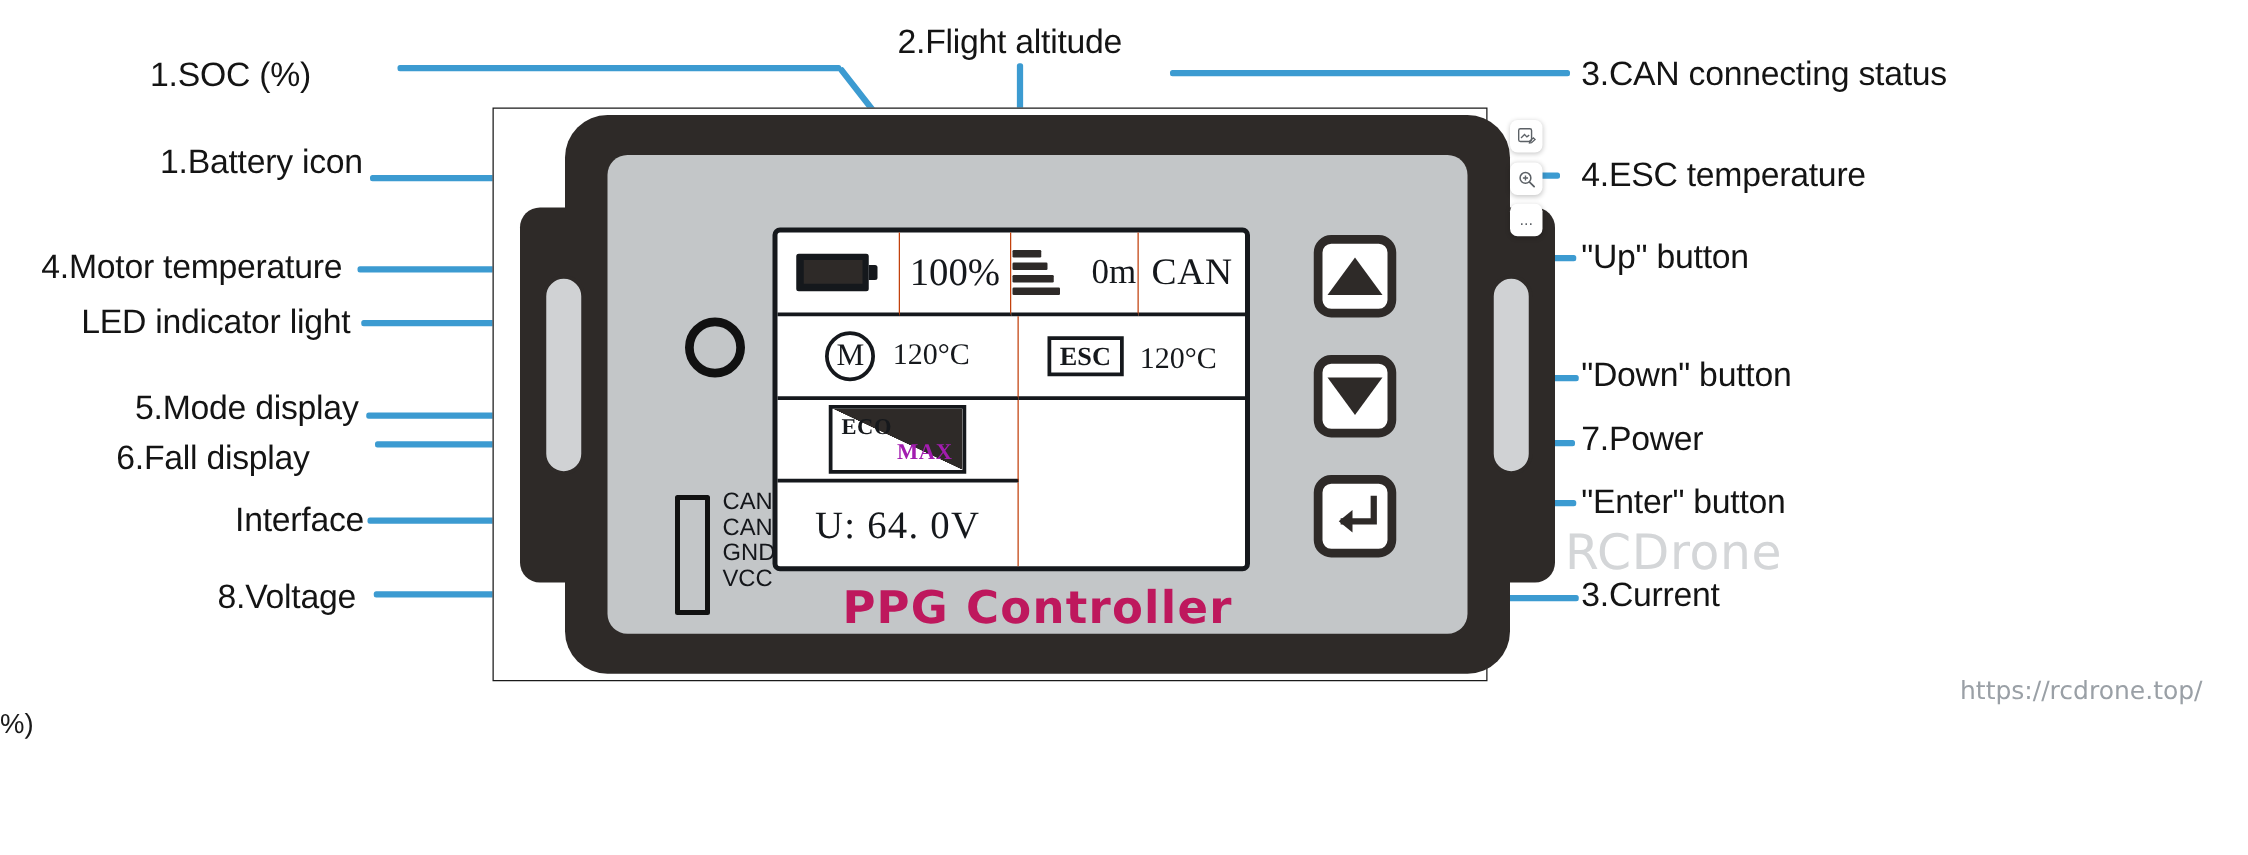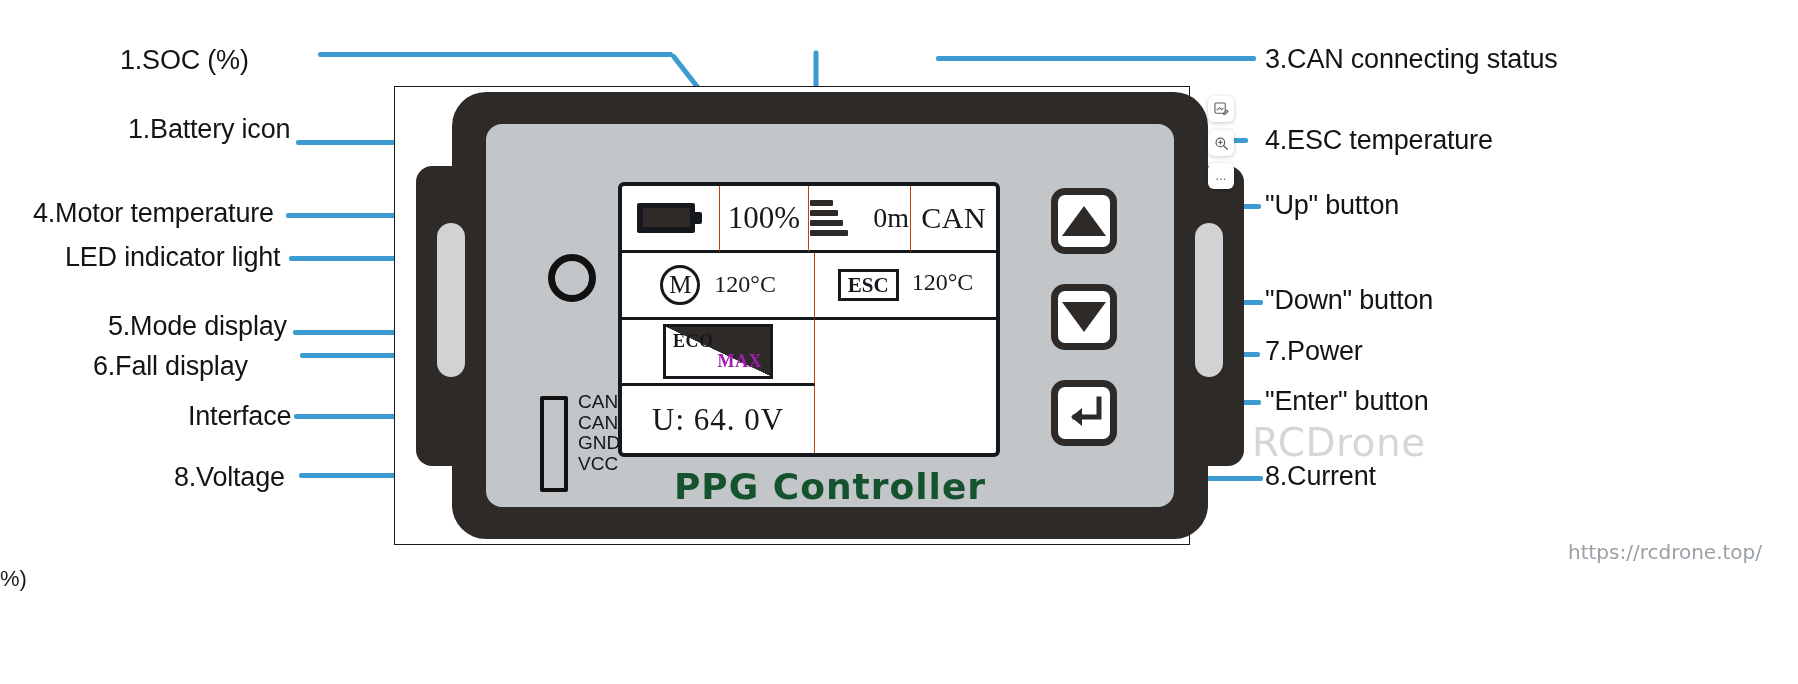--- a/index.html
+++ b/index.html
@@ -133,21 +133,21 @@
     width:40px;height:40px;border-radius:50%;border:3px solid #15181c;
     display:flex;align-items:center;justify-content:center;
     font-size:25px;font-family:"Liberation Serif", serif;box-sizing:border-box;
   }
   .temp-val{font-size:24px;font-family:"Liberation Serif", serif;}
 
   .escbox{
     border:3px solid #15181c;padding:1px 7px;font-size:21px;
     font-family:"Liberation Serif", serif;font-weight:bold;line-height:1.15;
   }
-  .escwrap{display:flex;align-items:flex-start;gap:13px;}
+  .escwrap{display:flex;align-items:flex-end;gap:13px;}
 
   
   .ecomax{
     position:relative;width:110px;height:55px;border:3px solid #15181c;
     box-sizing:border-box;background:#ffffff;overflow:hidden;
   }
   .ecomax .tri{
     position:absolute;left:0;top:0;width:100%;height:100%;
     background:linear-gradient(to bottom left, #2e2a28 49.6%, transparent 50%);
   }
@@ -159,21 +159,21 @@
     position:absolute;right:8px;bottom:4px;font-size:18px;font-weight:bold;
     font-family:"Liberation Serif", serif;color:#a21caf;letter-spacing:0.5px;
   }
 
   .bigval{font-size:31px;font-family:"Liberation Serif", serif;letter-spacing:1px;}
 
   
   .brand{
     position:absolute;left:0;right:0;top:342px;text-align:center;
     font-family:"DejaVu Sans", sans-serif;
-    font-weight:bold;font-size:36px;color:#14532d;letter-spacing:1px;
+    font-weight:bold;font-size:36px;color:#be185d;letter-spacing:1px;
   }
 
   
   .btn{
     position:absolute;width:66px;height:66px;background:#ffffff;
     border:7px solid #2e2a28;border-radius:14px;box-sizing:border-box;
     display:flex;align-items:center;justify-content:center;
   }
   .btn.b1{left:565px;top:64px;}
   .btn.b2{left:565px;top:160px;}
@@ -250,28 +250,29 @@
 
   <div class="label leftal" style="left:120px;top:45px;">1.SOC (%)</div>
   <div class="label leftal" style="left:128px;top:114px;">1.Battery icon</div>
   <div class="label leftal" style="left:33px;top:198px;">4.Motor temperature</div>
   <div class="label leftal" style="left:65px;top:242px;">LED indicator light</div>
   <div class="label leftal" style="left:108px;top:311px;">5.Mode display</div>
   <div class="label leftal" style="left:93px;top:351px;">6.Fall display</div>
   <div class="label leftal" style="left:188px;top:401px;">Interface</div>
   <div class="label leftal" style="left:174px;top:462px;">8.Voltage</div>
 
+  <div class="label" style="left:718px;top:18px;">2.Flight altitude</div>
 
   <div class="label right" style="left:1265px;top:44px;">3.CAN connecting status</div>
   <div class="label right" style="left:1265px;top:125px;">4.ESC temperature</div>
   <div class="label right" style="left:1265px;top:190px;">"Up" button</div>
   <div class="label right" style="left:1265px;top:285px;">"Down" button</div>
   <div class="label right" style="left:1265px;top:336px;">7.Power</div>
   <div class="label right" style="left:1265px;top:386px;">"Enter" button</div>
-  <div class="label right" style="left:1265px;top:461px;">8.Current</div>
+  <div class="label right" style="left:1265px;top:461px;">3.Current</div>
 
   <div class="imgframe"></div>
 
   <div class="device">
     <div class="ear left"></div>
     <div class="ear right"></div>
 
     <div class="dev-body"></div>
 
     <div class="slot left"></div>

